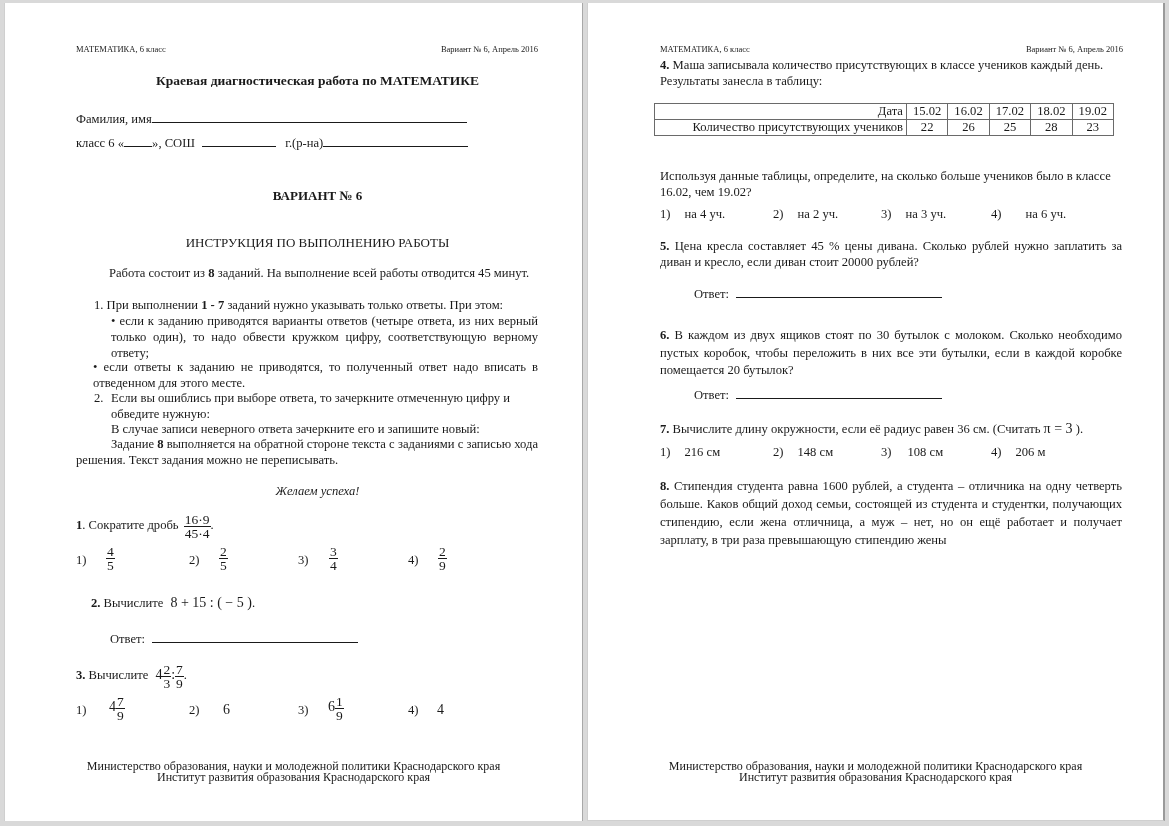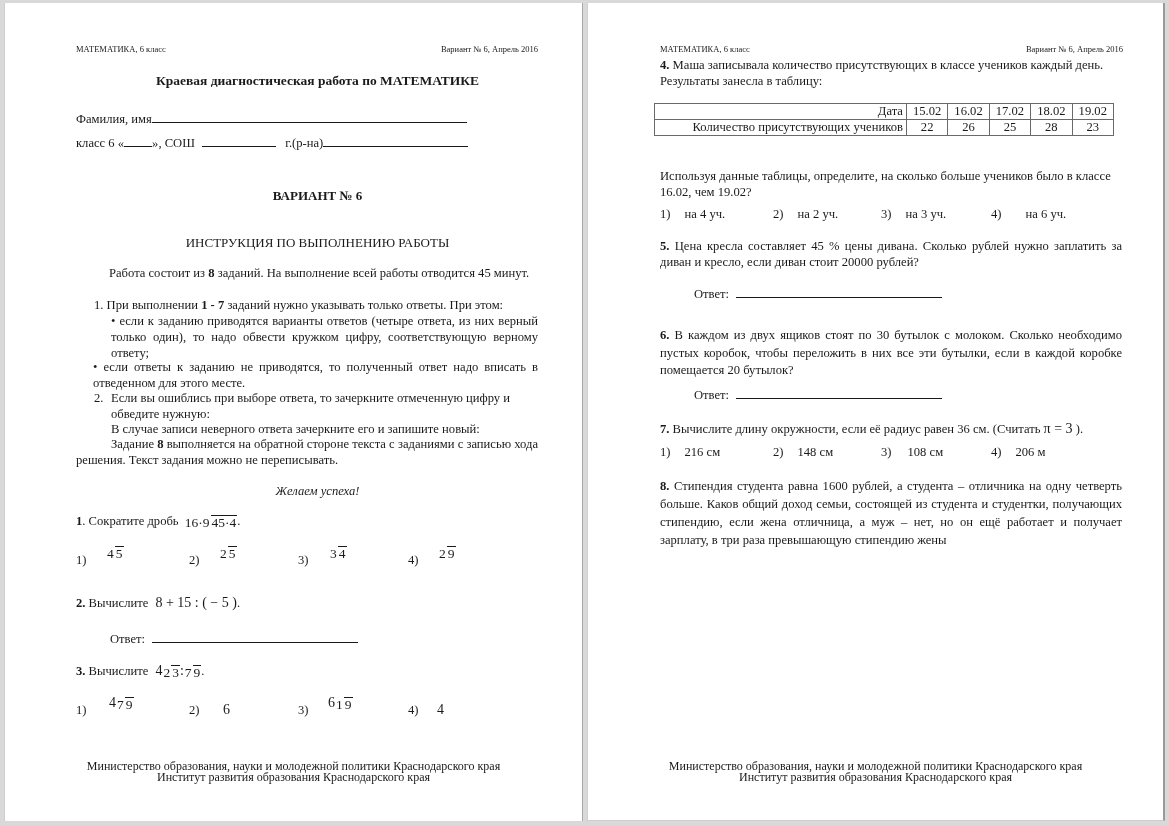--- a/index.html
+++ b/index.html
@@ -16,21 +16,21 @@
   .abs { position:absolute; }
   .hdr { font-size:8.5px; top:41px; }
   .hdr-l { left:71px; }
   .hdr-r { right:44px; }
   .body { font-size:12.6px; line-height:16px; }
   .justify { text-align:justify; text-align-last:left; }
   b { font-weight:bold; }
   .center { text-align:center;padding-left:48px; }
   .footer { font-size:12px; line-height:11px; text-align:center; left:0; right:0; top:758px; }
   .opt { position:absolute; font-size:12.6px; }
-  .frac { display:inline-flex; align-items:flex-end; vertical-align:middle; line-height:13px; font-size:13.5px; }
+  .frac { display:inline-flex; flex-direction:column; align-items:flex-start; vertical-align:middle; line-height:13px; font-size:13.5px; }
   .frac .num { padding:0 1px; }
   .frac .den { border-top:1px solid #1a1a1a; padding:0 1px; }
   .uline { display:inline-block; border-bottom:1px solid #1a1a1a; height:12px; vertical-align:baseline; }
   table.t4 { border-collapse:collapse; font-size:12.6px; }
   table.t4 td { border:1px solid #6a6a6a; padding:0 3px; line-height:15px; vertical-align:top;text-align:right; }
   table.t4 td.num { text-align:center; width:28px; }
   .math { font-family:"Liberation Serif", serif; font-size:14px; }
 </style>
 </head>
 <body>
@@ -90,21 +90,21 @@
   <div class="opt" style="left:324px;top:542px;"><span class="frac">
         <span class="num">3</span>
         <span class="den">4</span>
       </span></div>
   <div class="opt" style="left:403px;top:550px;"><span>4)</span></div>
   <div class="opt" style="left:433px;top:542px;"><span class="frac">
         <span class="num">2</span>
         <span class="den">9</span>
       </span></div>
 
-  <div class="abs body" style="left:71px;top:592px;">
+  <div class="abs body" style="left:86px;top:592px;">
     <b>2.</b><span> Вычислите</span>
     <span class="math" style="margin-left:4px;">8 + 15 : ( − 5 )</span>.
   </div>
   <div class="abs body" style="left:105px;top:627px;">
     <span>Ответ:</span>
     <span class="uline" style="width:206px;margin-left:4px;"></span>
   </div>
 
   <div class="abs body" style="left:71px;top:660px;">
     <b>3.</b><span> Вычислите</span>

